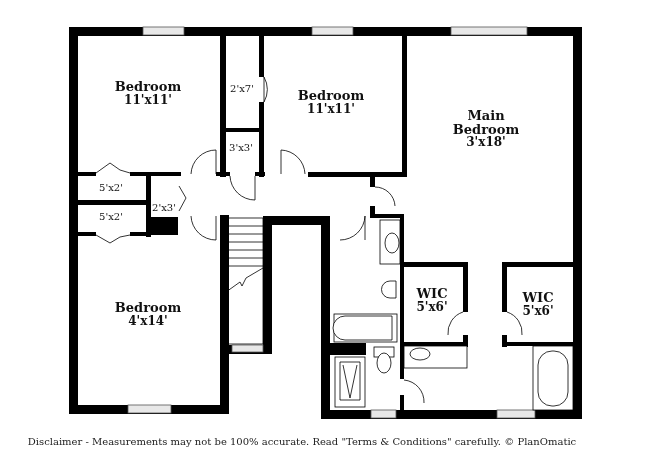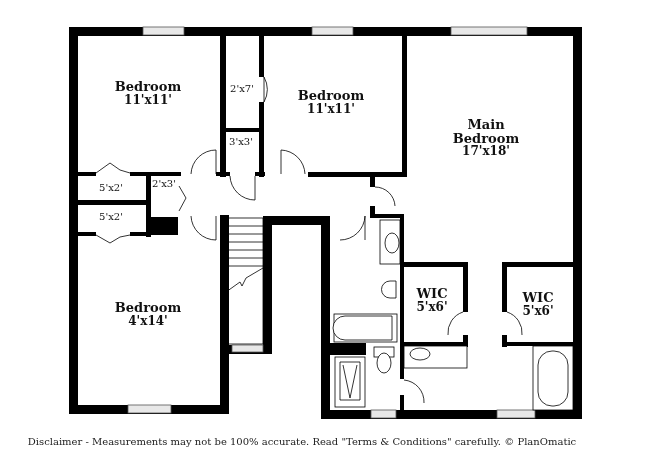--- a/index.html
+++ b/index.html
@@ -163,40 +163,40 @@
 <div class="label" style="left:148px; top:80px;">
   <span class="name">Bedroom</span>
   <span class="dim">11'x11'</span>
 </div>
 
 <div class="label" style="left:331px; top:89px;">
   <span class="name">Bedroom</span>
   <span class="dim">11'x11'</span>
 </div>
 
-<div class="label" style="left:486px; top:118px;">
+<div class="label" style="left:486px; top:109px;">
   <span class="name">Main</span>
   <span class="name">Bedroom</span>
-  <span class="dim">17'x18'</span>
+  <span class="dim">3'x18'</span>
 </div>
 
 <div class="label" style="left:148px; top:301px;">
   <span class="name">Bedroom</span>
   <span class="dim">4'x14'</span>
 </div>
 
 <div class="label" style="left:432px; top:287px;">
   <span class="name">WIC</span>
   <span class="dim">5'x6'</span>
 </div>
 
 <div class="label" style="left:538px; top:291px;">
   <span class="name">WIC</span>
   <span class="dim">5'x6'</span>
 </div>
 
 <div class="small" style="left:242px; top:83px;">2'x7'</div>
-<div class="small" style="left:241px; top:136px;">3'x3'</div>
+<div class="small" style="left:241px; top:142px;">3'x3'</div>
 <div class="small" style="left:111px; top:182px;">5'x2'</div>
 <div class="small" style="left:111px; top:211px;">5'x2'</div>
-<div class="small" style="left:164px; top:178px;text-align:right;">2'x3'</div>
+<div class="small" style="left:164px; top:202px;text-align:right;">2'x3'</div>
 
 <div class="disclaimer">Disclaimer - Measurements may not be 100% accurate. Read "Terms &amp; Conditions" carefully. © PlanOmatic</div>
 
 </body></html>

